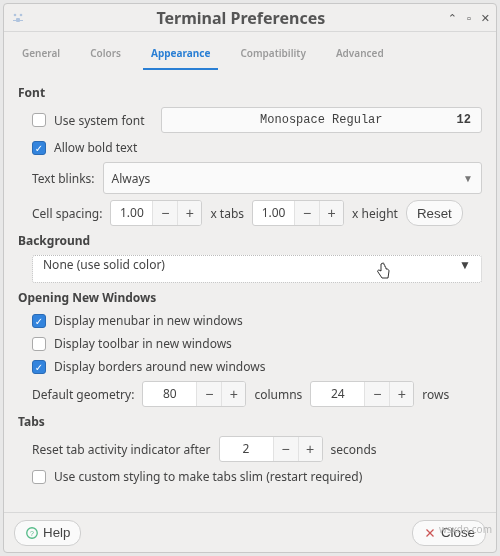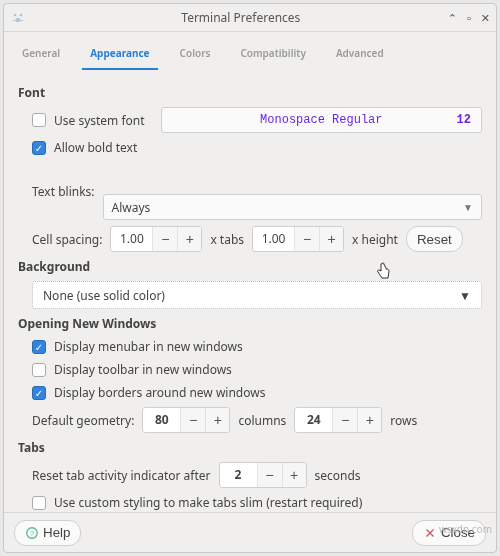--- a/index.html
+++ b/index.html
@@ -22,21 +22,21 @@
   flex-direction: column;
 }
 .titlebar {
   height: 28px;
   display: flex;
   align-items: center;
   padding: 0 6px;
   border-bottom: 1px solid #d8d8d8;
 }
 .titlebar .app-icon { width: 16px; height: 16px; margin-right: 8px; color:#888; }
-.titlebar .title { flex: 1; text-align: center; font-weight: 400; color: #555; font-size: 12px; }
+.titlebar .title { flex: 1; text-align: center; font-weight: 700; color: #555; font-size: 16px; }
 .win-controls { display: flex; gap: 10px; color: #555; }
 .win-controls span { cursor: pointer; font-size: 11px; line-height: 1; }
 .tabs {
   display: flex;
   padding: 6px 10px 0 10px;
   gap: 14px;
 }
 .tab {
   padding: 8px 8px;
   color: #9a9a9a;
@@ -88,62 +88,61 @@
 .wide-btn {
   flex: 1;
   background: #fafafa;
   border: 1px solid #cfcfcf;
   border-radius: 3px;
   height: 26px;
   display: flex;
   align-items: center;
   justify-content: center;
   font-family: "Menlo","Consolas","Liberation Mono",monospace;
-  color: #6d28d9;
+  color: #404040;
   font-size: 12px;
   position: relative;
 }
 .wide-btn .size {
   position: absolute;
   right: 10px;
   font-family: inherit;
   font-weight: 600;
 }
 .label { color: #444; }
 .select {
   flex: 1;
-  height: 26px;
+  height: 32px;
   border: 1px solid #cfcfcf;
   border-radius: 3px;
   background: #fafafa;
   display: flex;
   align-items: center;
   padding: 0 8px;
   justify-content: space-between;
   color: #444;
-  margin-top: 32px;
 }
 .select .chev { color: #777; font-size: 10px; }
 .spinner {
   display: inline-flex;
   align-items: stretch;
   height: 26px;
   border: 1px solid #cfcfcf;
   border-radius: 3px;
   background: #fff;
   overflow: hidden;
 }
 .spinner .val {
   width: 42px;
   text-align: center;
   line-height: 24px;
   color: #444;
   border-right: 1px solid #e2e2e2;
 }
-.spinner .val.sm { width: 38px; font-weight: bold; }
+.spinner .val.sm { width: 54px; }
 .spinner button {
   width: 24px;
   border: none;
   background: #f6f6f6;
   color: #555;
   font-size: 14px;
   cursor: pointer;
   border-left: 1px solid #e2e2e2;
 }
 .spinner button:first-of-type { border-left: none; }
@@ -159,21 +158,21 @@
   align-items: center;
   gap: 4px;
 }
 .bg-select {
   flex: 1;
   height: 28px;
   border: 1px dotted #bcbcbc;
   border-radius: 3px;
   background: #fff;
   display: flex;
-  align-items: center;
+  align-items: flex-start;
   padding: 0 10px;
   justify-content: space-between;
   color: #444;
 }
 .footer {
   border-top: 1px solid #d8d8d8;
   height: 40px;
   display: flex;
   align-items: center;
   justify-content: space-between;
@@ -212,22 +211,22 @@
     <div class="title">Terminal Preferences</div>
     <div class="win-controls">
       <span>⌃</span>
       <span>▫</span>
       <span>✕</span>
     </div>
   </div>
 
   <div class="tabs">
     <div class="tab">General</div>
+    <div class="tab">Colors</div>
     <div class="tab active">Appearance</div>
-    <div class="tab">Colors</div>
     <div class="tab">Compatibility</div>
     <div class="tab">Advanced</div>
   </div>
 
   <div class="content">
 
     <div class="section-title">Font</div>
 
     <div class="row">
       <span class="checkbox"></span>

